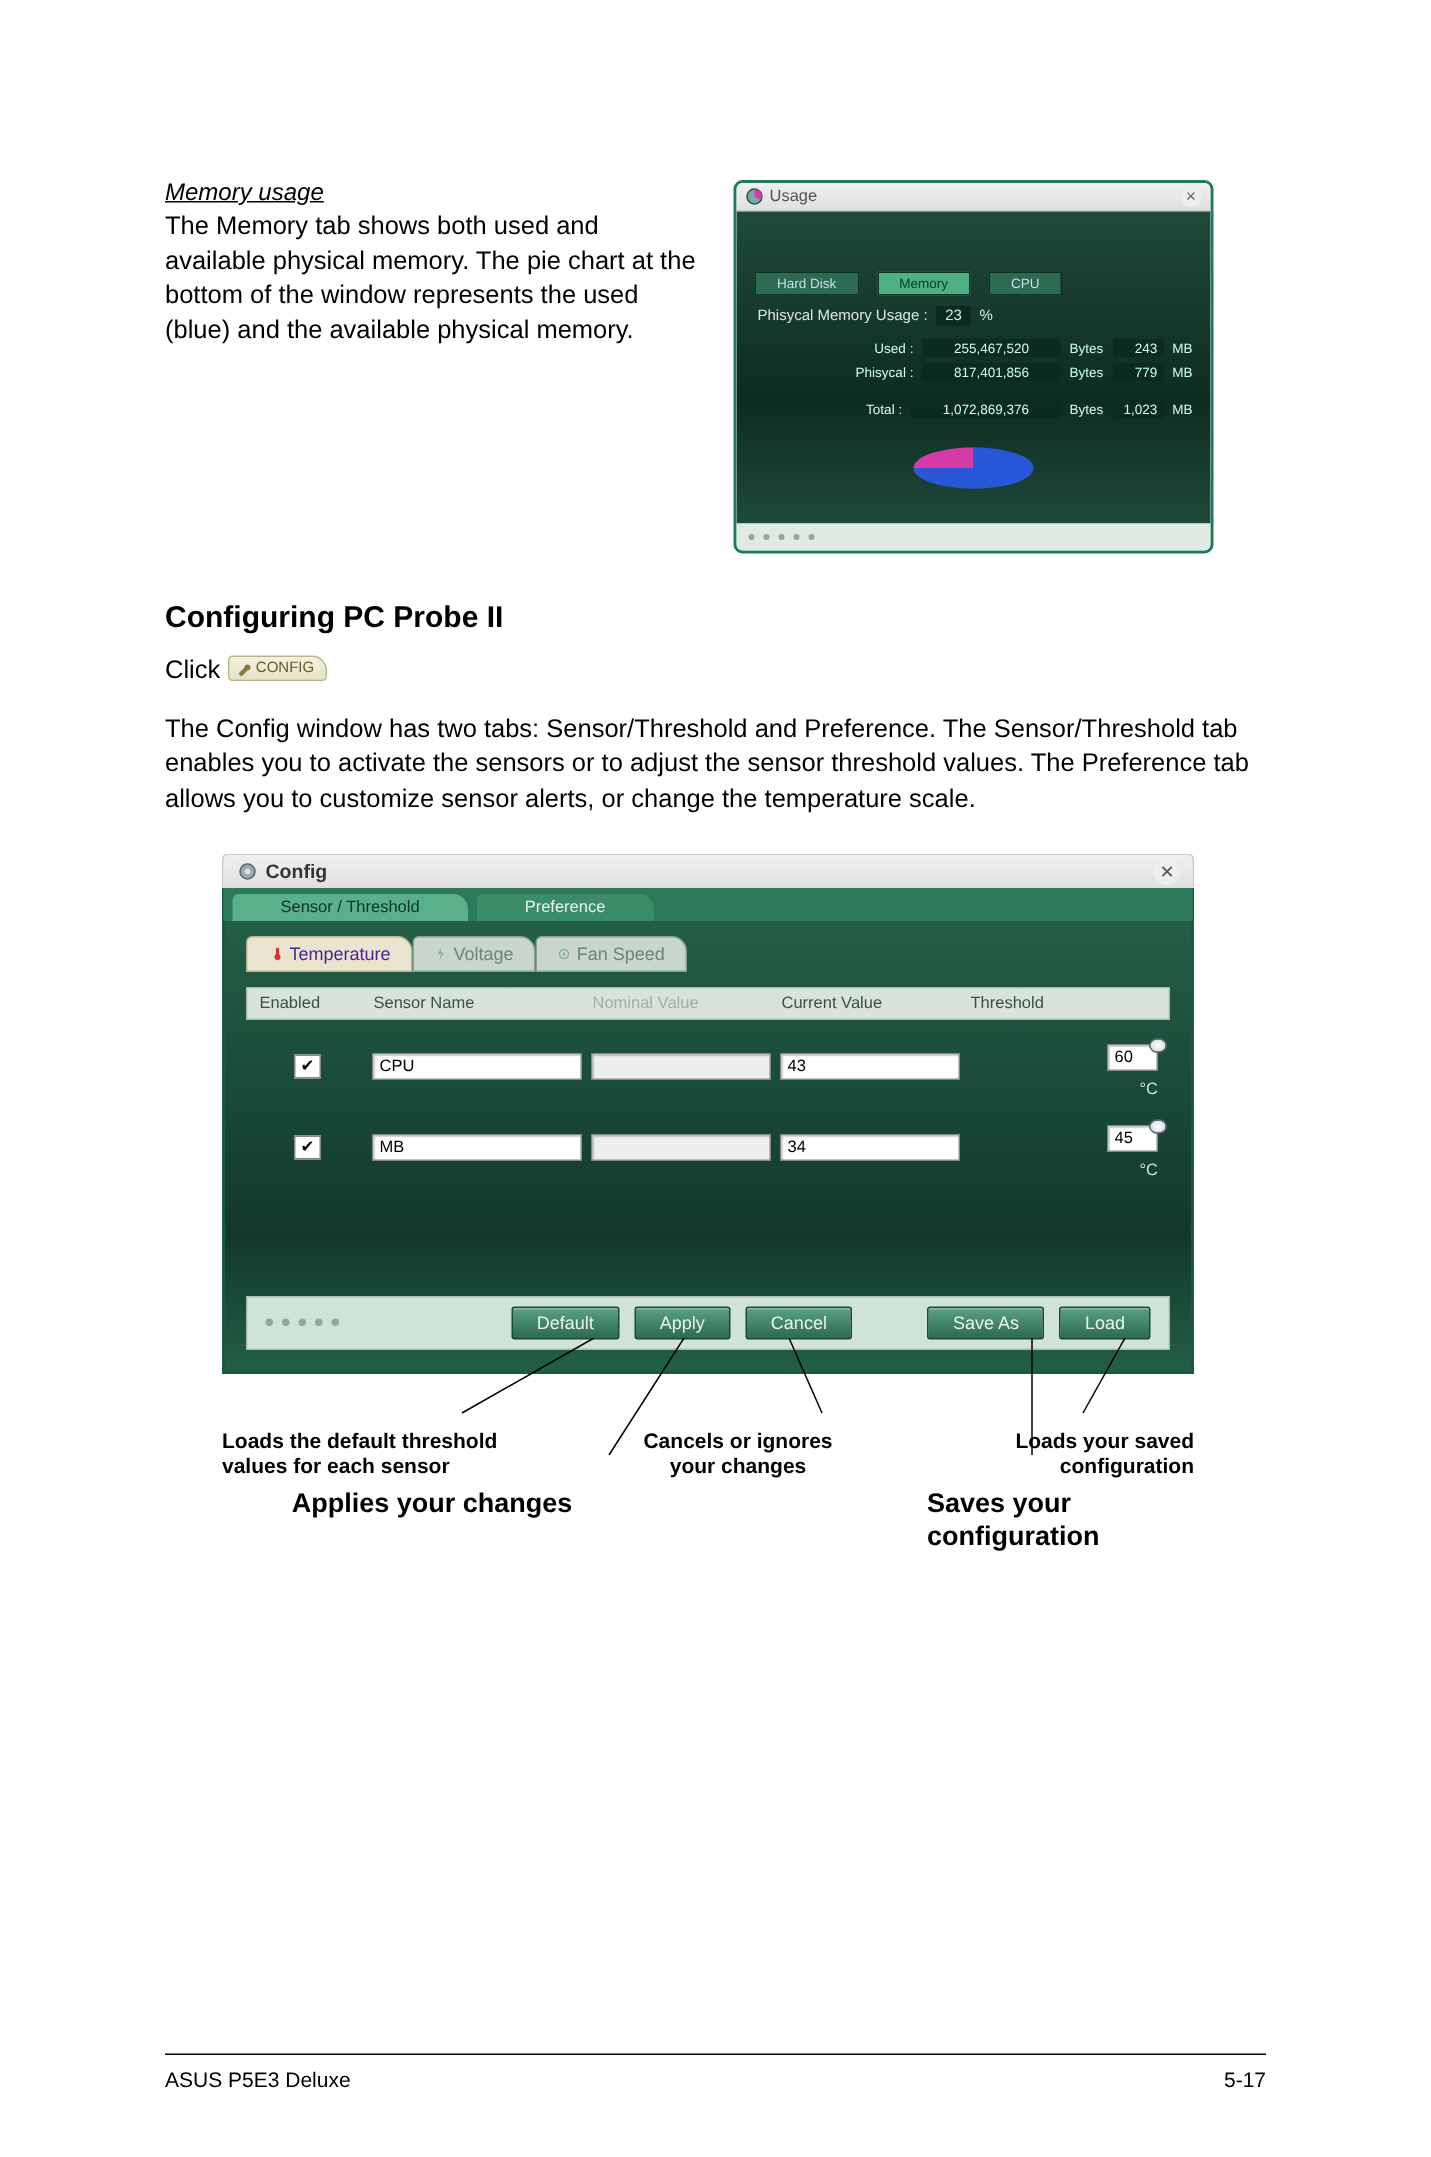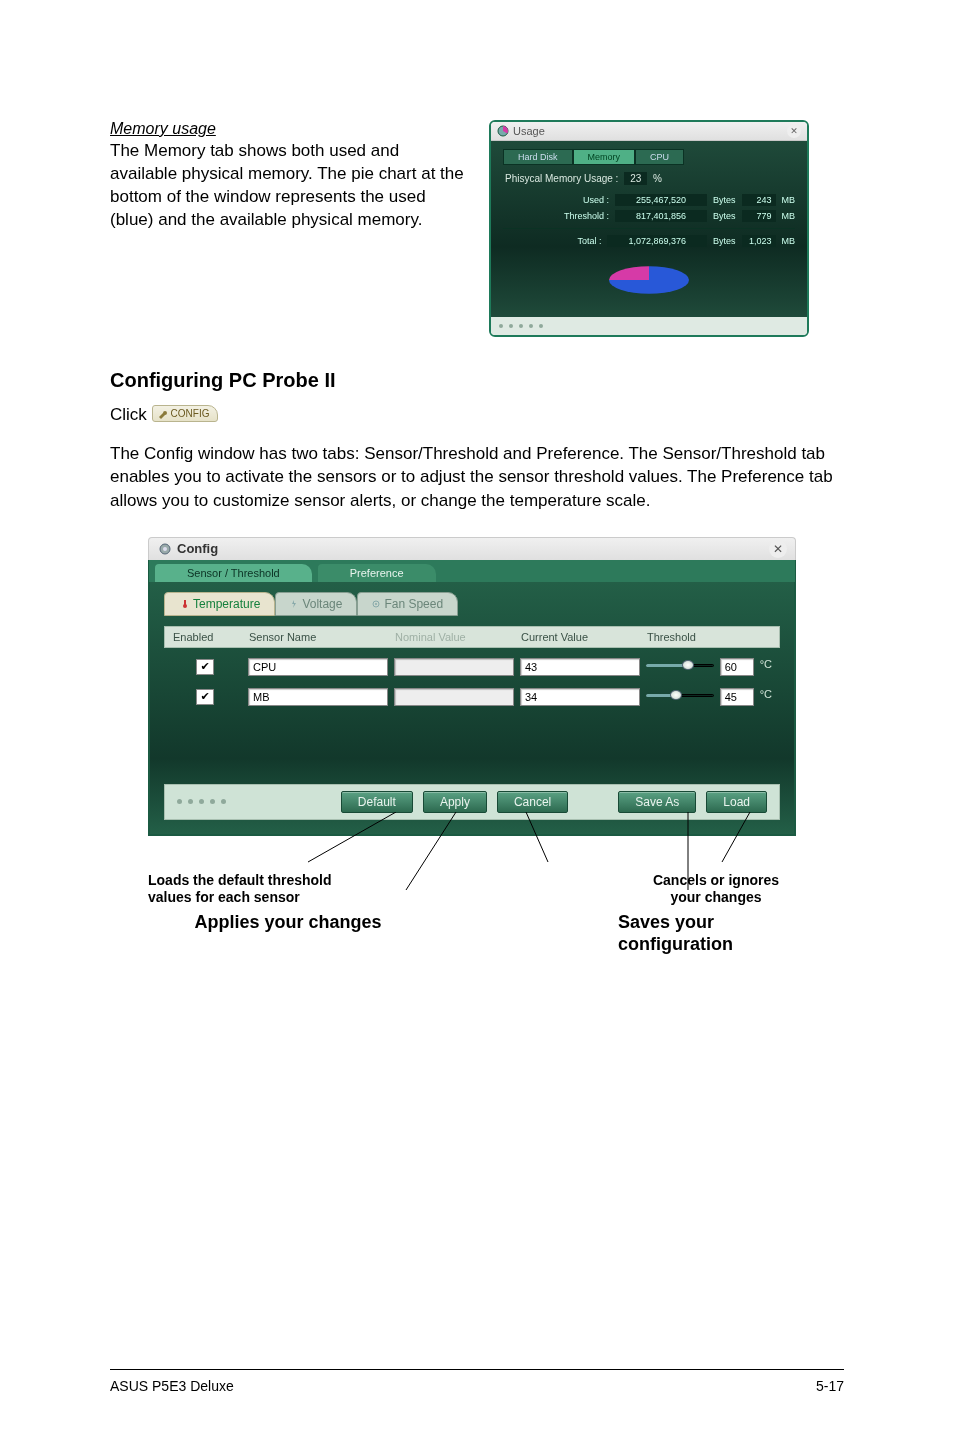--- a/index.html
+++ b/index.html
@@ -8,21 +8,21 @@
   .topcols { display: flex; gap: 24px; }
   .topcols .left { flex: 1; }
   .topcols .right { flex: 1; }
   .mem-heading { font-style: italic; text-decoration: underline; font-size: 16px; margin-bottom: 2px; }
   .bodytext { font-size: 17px; line-height: 1.35; }
   .usage-window { border: 2px solid #1e7a5a; border-radius: 6px; background: #fff; padding: 0; overflow: hidden; width: 320px; }
   .usage-titlebar { display: flex; align-items: center; padding: 2px 6px; background: linear-gradient(#f0f0f0,#e0e0e0); border-bottom: 1px solid #c8c8c8; }
   .usage-titlebar .t { font-size: 11px; color: #555; margin-left: 4px; flex: 1; }
   .usage-titlebar .x { width: 14px; height: 14px; border-radius: 50%; background: #eee; display: flex; align-items: center; justify-content: center; font-size: 9px; color: #666; }
   .usage-body { background: linear-gradient(#1f4a3a, #0e2b22 60%, #1f4a3a); padding: 8px 12px 12px 12px; }
-  .usage-tabs { display: flex; gap: 0; margin-bottom: 8px; }
+  .usage-tabs { display: flex; gap: 12px; margin-bottom: 8px; margin-top: 32px; }
   .usage-tab { font-size: 9px; color: #cde; padding: 2px 14px; background: #2c6a52; border: 1px solid #0b3224; }
   .usage-tab.sel { background: #4fb086; color: #042; }
   .usage-label { color: #d9e8e0; font-size: 10px; margin: 6px 0 10px 2px; }
   .usage-label .pct { background: #0b2a20; padding: 1px 6px; margin: 12px 3px; }
   .usage-row { display: flex; align-items: center; gap: 6px; margin: 4px 0; font-size: 9px; color: #cfe; }
   .usage-row .lab { width: 54px; text-align: right; }
   .usage-row .box { background: #0b2a20; color: #cfe; padding: 1px 21px; min-width: 70px; text-align: right; }
   .usage-row .unit { color: #cfe; }
   .usage-row .box2 { background: #0b2a20; color: #cfe; padding: 1px 4px; min-width: 34px; text-align: right; }
   .usage-row .spacer { flex: 1; }
@@ -46,31 +46,31 @@
   .cfg-titlebar .gear { width: 16px; height: 16px; margin-right: 4px; }
   .cfg-titlebar .ttl { font-size: 13px; font-weight: bold; color: #333; flex: 1; }
   .cfg-titlebar .close { width: 18px; height: 18px; border-radius: 50%; background: #eee; display: flex; align-items: center; justify-content: center; font-size: 12px; color: #555; }
   .cfg-outer-tabs { display: flex; background: #2d7a5b; padding-top: 4px; border-left: 1px solid #195a41; border-right: 1px solid #195a41; }
   .cfg-outer-tab { font-size: 11px; padding: 3px 32px; color: #dfeee6; border-top-left-radius: 4px; border-top-right-radius: 10px; margin-left: 6px; }
   .cfg-outer-tab.active { background: #58b18b; color: #0b3224; }
   .cfg-outer-tab.inactive { background: #3b8c69; color: #e9f4ee; }
   .cfg-body { background: linear-gradient(#235f47, #12382b 70%, #235f47); border: 2px solid #1b5a42; border-top: none; padding: 10px 14px 14px 14px; }
   .cfg-inner-tabs { display: flex; gap: 0; margin-bottom: 10px; }
   .cfg-inner-tab { font-size: 12px; padding: 4px 14px; border-top-left-radius: 4px; border-top-right-radius: 10px; display: flex; align-items: center; gap: 4px; }
-  .cfg-inner-tab.active { background: #e8e4cf; color: #15803d; border: 1px solid #b9b48e; padding-left: 16px; }
+  .cfg-inner-tab.active { background: #e8e4cf; color: #4c1d95; border: 1px solid #b9b48e; padding-left: 16px; }
   .cfg-inner-tab.inactive { background: #c8d6cc; color: #6b867a; border: 1px solid #879e91; }
   .cfg-inner-tab .dot-ico { width: 8px; height: 8px; }
   .grid-head { display: grid; grid-template-columns: 70px 140px 120px 120px 1fr; gap: 6px; background: #d8e4da; border: 1px solid #a8bfb0; padding: 4px 8px; font-size: 11px; color: #3a5146; }
   .grid-head .disabled { color: #9fb0a5; }
   .grid-body { padding: 10px 8px 6px 8px; }
   .grid-row { display: grid; grid-template-columns: 70px 140px 120px 120px 1fr; gap: 6px; align-items: center; margin-bottom: 12px; }
   .chk { width: 18px; height: 16px; border: 1px solid #888; background: #fff; display: inline-flex; align-items: center; justify-content: center; font-size: 11px; margin-left: 24px; }
   .txtfield { height: 18px; border: 1px solid #888; background: #fff; font-size: 11px; padding: 1px 4px; box-shadow: inset 1px 1px 1px rgba(0,0,0,.2); }
   .txtfield.disabled { background: #eee; color: #aaa; }
-  .thresh-cell { display: flex; align-items: flex-start; gap: 6px; }
+  .thresh-cell { display: flex; align-items: flex-end; gap: 6px; flex-direction: column; }
   .slider { flex: 1; height: 14px; position: relative; }
   .slider-track { position: absolute; top: 6px; left: 0; right: 0; height: 3px; background: #0b2a20; border: 1px solid #000; border-radius: 2px; }
   .slider-fill { position: absolute; top: 6px; left: 0; height: 3px; background: #7aa; border-radius: 2px; }
   .slider-knob { position: absolute; top: 2px; width: 12px; height: 10px; background: radial-gradient(#fff,#c8d6cc); border: 1px solid #567; border-radius: 50%; }
   .degc { font-size: 11px; color: #cfe3d6; white-space: nowrap; }
   .buttons-bar { background: #cfe3d6; border: 1px solid #a8bfb0; padding: 6px 12px; display: flex; align-items: center; gap: 10px; margin-top: 60px; }
   .buttons-bar .dots { display: flex; gap: 6px; margin-right: auto; }
   .buttons-bar .dots .d { width: 5px; height: 5px; border-radius: 50%; background: #8fa99b; }
   .btn3d { font-size: 12px; color: #e9f4ee; background: linear-gradient(#5aa183,#2d6a50); border: 1px solid #184a36; padding: 3px 16px; border-radius: 2px; box-shadow: inset 0 1px 0 rgba(255,255,255,.3); }
 
@@ -118,21 +118,21 @@
           <div class="usage-row">
             <span class="spacer"></span>
             <span class="lab">Used :</span>
             <span class="box">255,467,520</span>
             <span class="unit">Bytes</span>
             <span class="box2">243</span>
             <span class="unit">MB</span>
           </div>
           <div class="usage-row">
             <span class="spacer"></span>
-            <span class="lab">Threshold :</span>
+            <span class="lab">Phisycal :</span>
             <span class="box">817,401,856</span>
             <span class="unit">Bytes</span>
             <span class="box2">779</span>
             <span class="unit">MB</span>
           </div>
           <div class="usage-sep"></div>
           <div class="usage-row">
             <span class="spacer"></span>
             <span class="lab">Total :</span>
             <span class="box">1,072,869,376</span>
@@ -268,20 +268,21 @@
     <svg width="648" height="120">
       <line x1="248" y1="0" x2="160" y2="50" stroke="#000"></line>
       <line x1="308" y1="0" x2="258" y2="78" stroke="#000"></line>
       <line x1="378" y1="0" x2="400" y2="50" stroke="#000"></line>
       <line x1="540" y1="0" x2="540" y2="78" stroke="#000"></line>
       <line x1="602" y1="0" x2="574" y2="50" stroke="#000"></line>
     </svg>
     <div class="callout-row">
       <div style="text-align:left; width:200px;">Loads the default threshold values for each sensor</div>
       <div>Cancels or ignores your changes</div>
+      <div style="text-align:right;">Loads your saved configuration</div>
     </div>
     <div class="callout-row2">
       <div class="left">Applies your changes</div>
       <div class="right">Saves your configuration</div>
     </div>
   </div>
 </div>
 
 <div class="page-footer">
   <span>ASUS P5E3 Deluxe</span>

